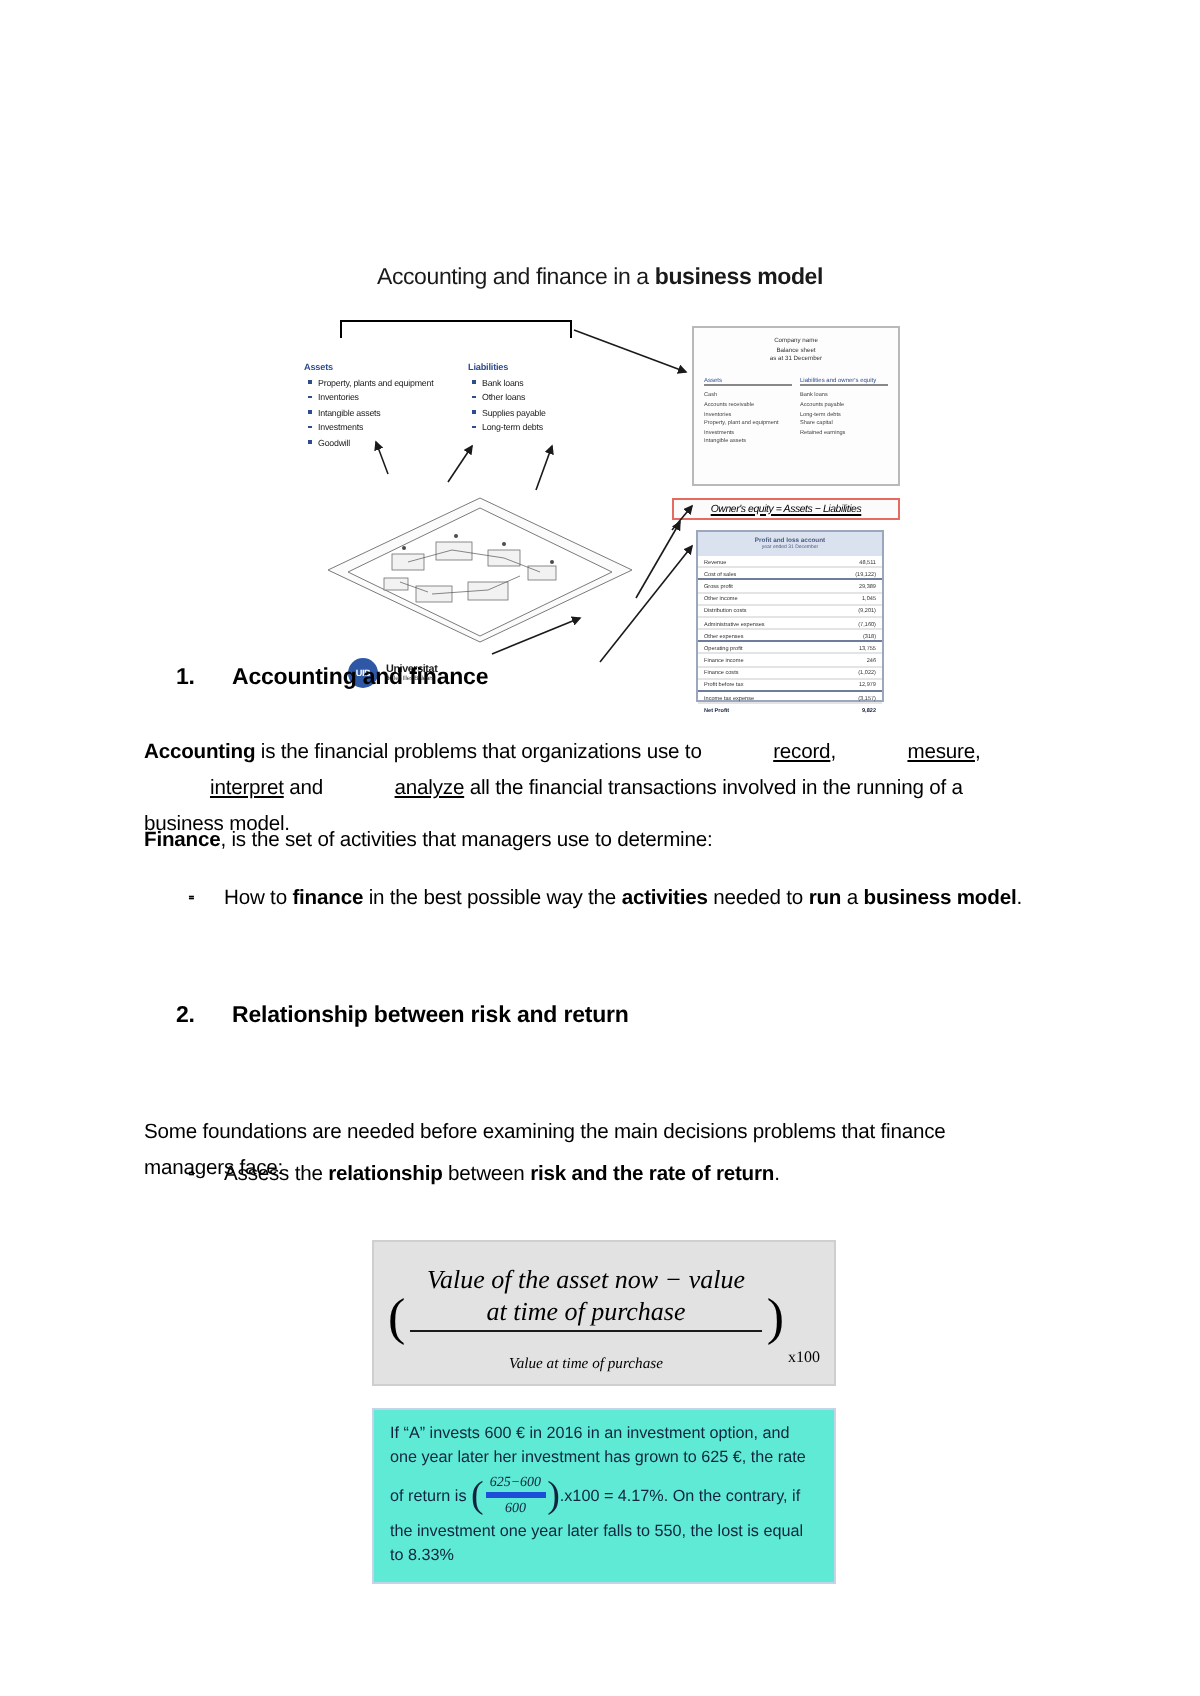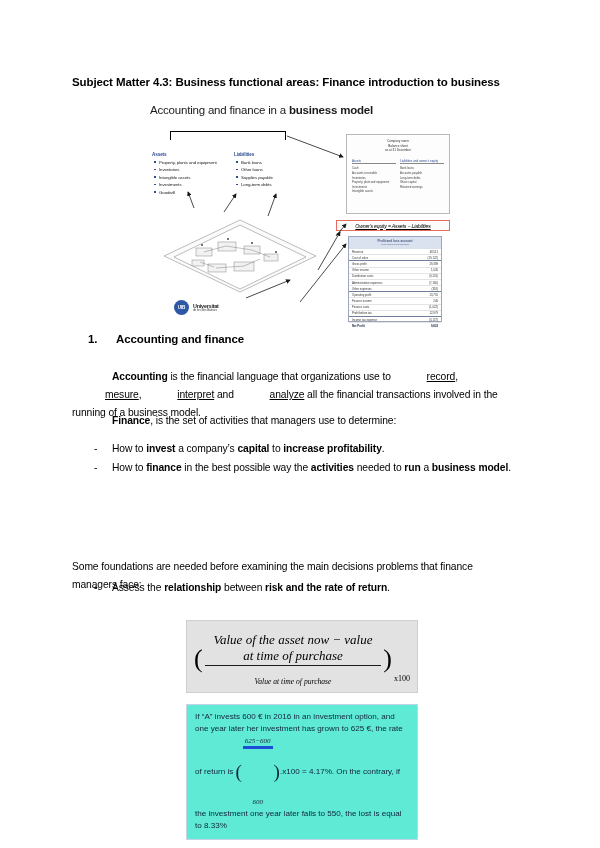--- a/index.html
+++ b/index.html
@@ -19,22 +19,22 @@
     font-size: 11.5px; font-weight: bold; line-height: 1.45;
     letter-spacing: -0.1px;
   }
 
   
   .figure {
     position: absolute; left: 150px; top: 104px;
     width: 300px; height: 222px;
   }
   .fig-caption {
-    text-align: left; font-size: 11.5px; color: #1a1a1a;
-    letter-spacing: -0.2px; margin-bottom: 4px;
+    text-align: center; font-size: 11.5px; color: #1a1a1a;
+    letter-spacing: -0.2px; margin-bottom: 4px; margin-top: 29px;
   }
   .fig-caption b { font-weight: bold; }
   .fig-body { position: relative; width: 300px; height: 202px; }
 
   
   .bracket {
     position: absolute; left: 20px; top: 11px; width: 116px; height: 9px;
     border: 1px solid #000; border-bottom: none;
   }
 
@@ -119,21 +119,21 @@
   
   .sec-head {
     position: absolute; font-size: 11.5px; font-weight: bold;
     letter-spacing: -0.1px;
   }
   .sec-num { display: inline-block; width: 28px; }
   .para {
     position: absolute; font-size: 10.3px; line-height: 1.75;
     letter-spacing: -0.1px;
   }
-  .para b { font-weight: bold; margin-left: 40px; }
+  .para b { font-weight: bold; }
   .para u { text-decoration: underline; margin-left: 33px; }
 
   .dash-list { position: absolute; font-size: 10.3px; line-height: 1.75; letter-spacing: -0.1px; }
   .dash-item { position: relative; padding-left: 40px; margin-bottom: 1px; }
   .dash-item .dash { position: absolute; left: 22px; top: 0; }
   .dash-item b { font-weight: bold; }
 
   
   .return-box {
     position: absolute; left: 186px; top: 620px; width: 232px;
@@ -161,29 +161,28 @@
     background: #5eead4; border: 1px solid #c3d3e8;
     padding: 6px 8px 7px 8px;
     font-size: 8.1px; line-height: 1.52; color: #12243f;
   }
   .ex-frac {
     display: inline-block; text-align: center; vertical-align: middle;
     font-family: "Liberation Serif", serif; font-style: italic;
     margin: 0 1px;
   }
   .ex-frac .num { font-size: 7px; border-bottom: 3px solid #1d4ed8; display: block; padding: 0 2px; }
-  .ex-frac .den { font-size: 7px; display: block; padding: 0 2px; margin-top: 48px; }
+  .ex-frac .den { font-size: 7px; display: block; padding: 0 2px; }
   .ex-paren { font-size: 19px; line-height: 0.7; vertical-align: middle; font-family: "Liberation Serif", serif; }
 </style>
 </head>
 <body>
 
 <div class="page">
 
-  <h1 class="doc-title">Subject Matter 4.3: Business functional areas: Finance introduction to business</h1>
 
   <div class="figure">
     <div class="fig-caption"><span>Accounting and finance in a </span><b>business model</b></div>
 
     <div class="fig-body">
 
       <div class="bracket"></div>
 
       <div class="plate">
         <svg viewBox="0 0 168 90" xmlns="http://www.w3.org/2000/svg">
@@ -352,38 +351,40 @@
       </div>
 
     </div>
   </div>
 
   <div class="sec-head" style="left:88px; top:333px;">
     <span class="sec-num">1.</span><span>Accounting and finance</span>
   </div>
 
   <div class="para" style="left:72px; top:368px; width:446px;">
-    <b>Accounting</b><span> is the financial language that organizations use to </span><u>record</u><span>, </span><u>mesure</u><span>, </span><u>interpret</u><span> and </span><u>analyze</u><span> all the financial transactions involved in the running of a business model.</span>
+    <b>Accounting</b><span> is the financial problems that organizations use to </span><u>record</u><span>, </span><u>mesure</u><span>, </span><u>interpret</u><span> and </span><u>analyze</u><span> all the financial transactions involved in the running of a business model.</span>
   </div>
 
   <div class="para" style="left:72px; top:412px; width:446px;">
     <b>Finance</b><span>, is the set of activities that managers use to determine:</span>
   </div>
 
   <div class="dash-list" style="left:72px; top:440px; width:446px;">
     <div class="dash-item">
       <span class="dash">-</span>
-      <span><span>How to </span><b>invest</b><span> a company’s </span><b>capital</b><span> to </span><b>increase profitability</b><span>.</span></span>
     </div>
     <div class="dash-item">
       <span class="dash">-</span>
       <span><span>How to </span><b>finance</b><span> in the best possible way the </span><b>activities</b><span> needed to </span><b>run</b><span> a </span><b>business model</b><span>.</span></span>
     </div>
   </div>
 
+  <div class="sec-head" style="left:88px; top:502px;">
+    <span class="sec-num">2.</span><span>Relationship between risk and return</span>
+  </div>
 
   <div class="para" style="left:72px; top:510px; width:446px;margin-top:48px;">Some foundations are needed before examining the main decisions problems that finance managers face:</div>
 
   <div class="dash-list" style="left:72px; top:578px; width:446px;">
     <div class="dash-item">
       <span class="dash">-</span>
     </div>
     <div class="dash-item">
       <span class="dash">-</span>
       <span><span>Assess the </span><b>relationship</b><span> between </span><b>risk and the rate of return</b><span>.</span></span>

